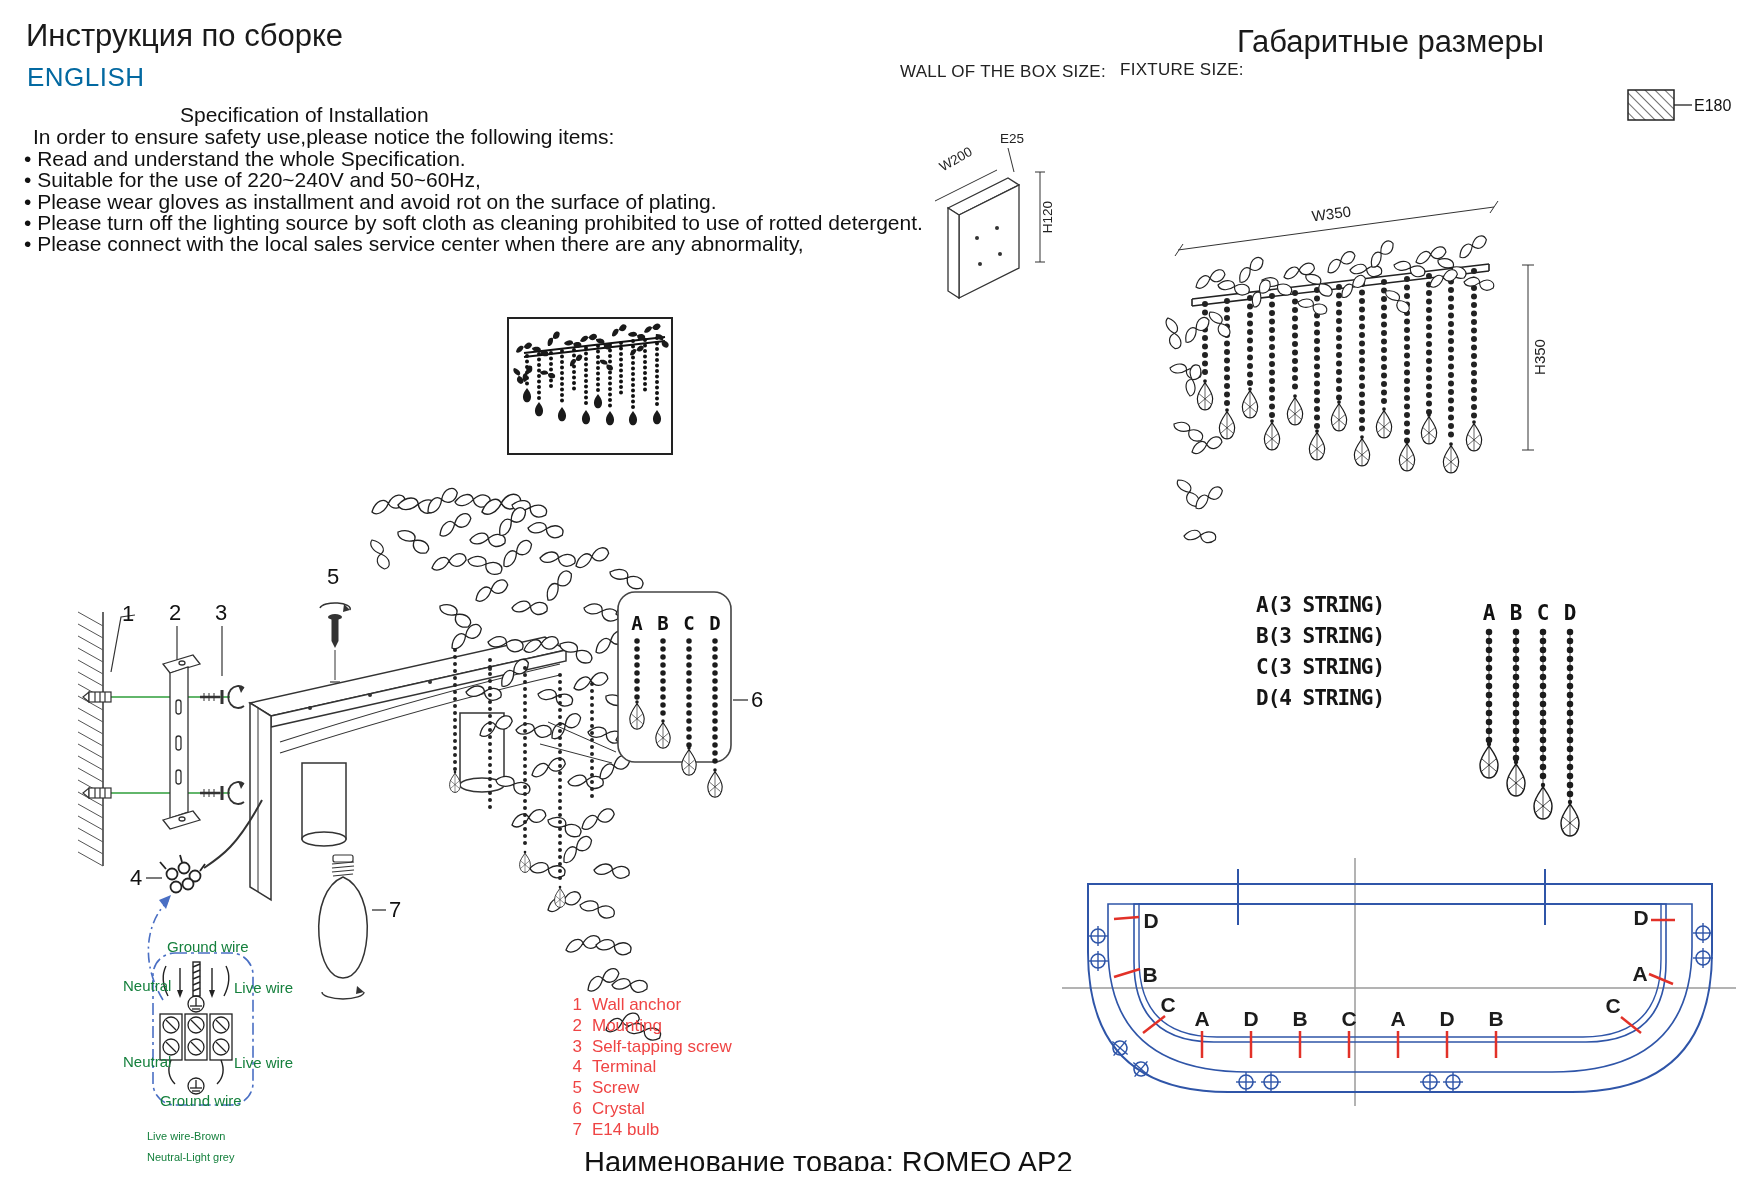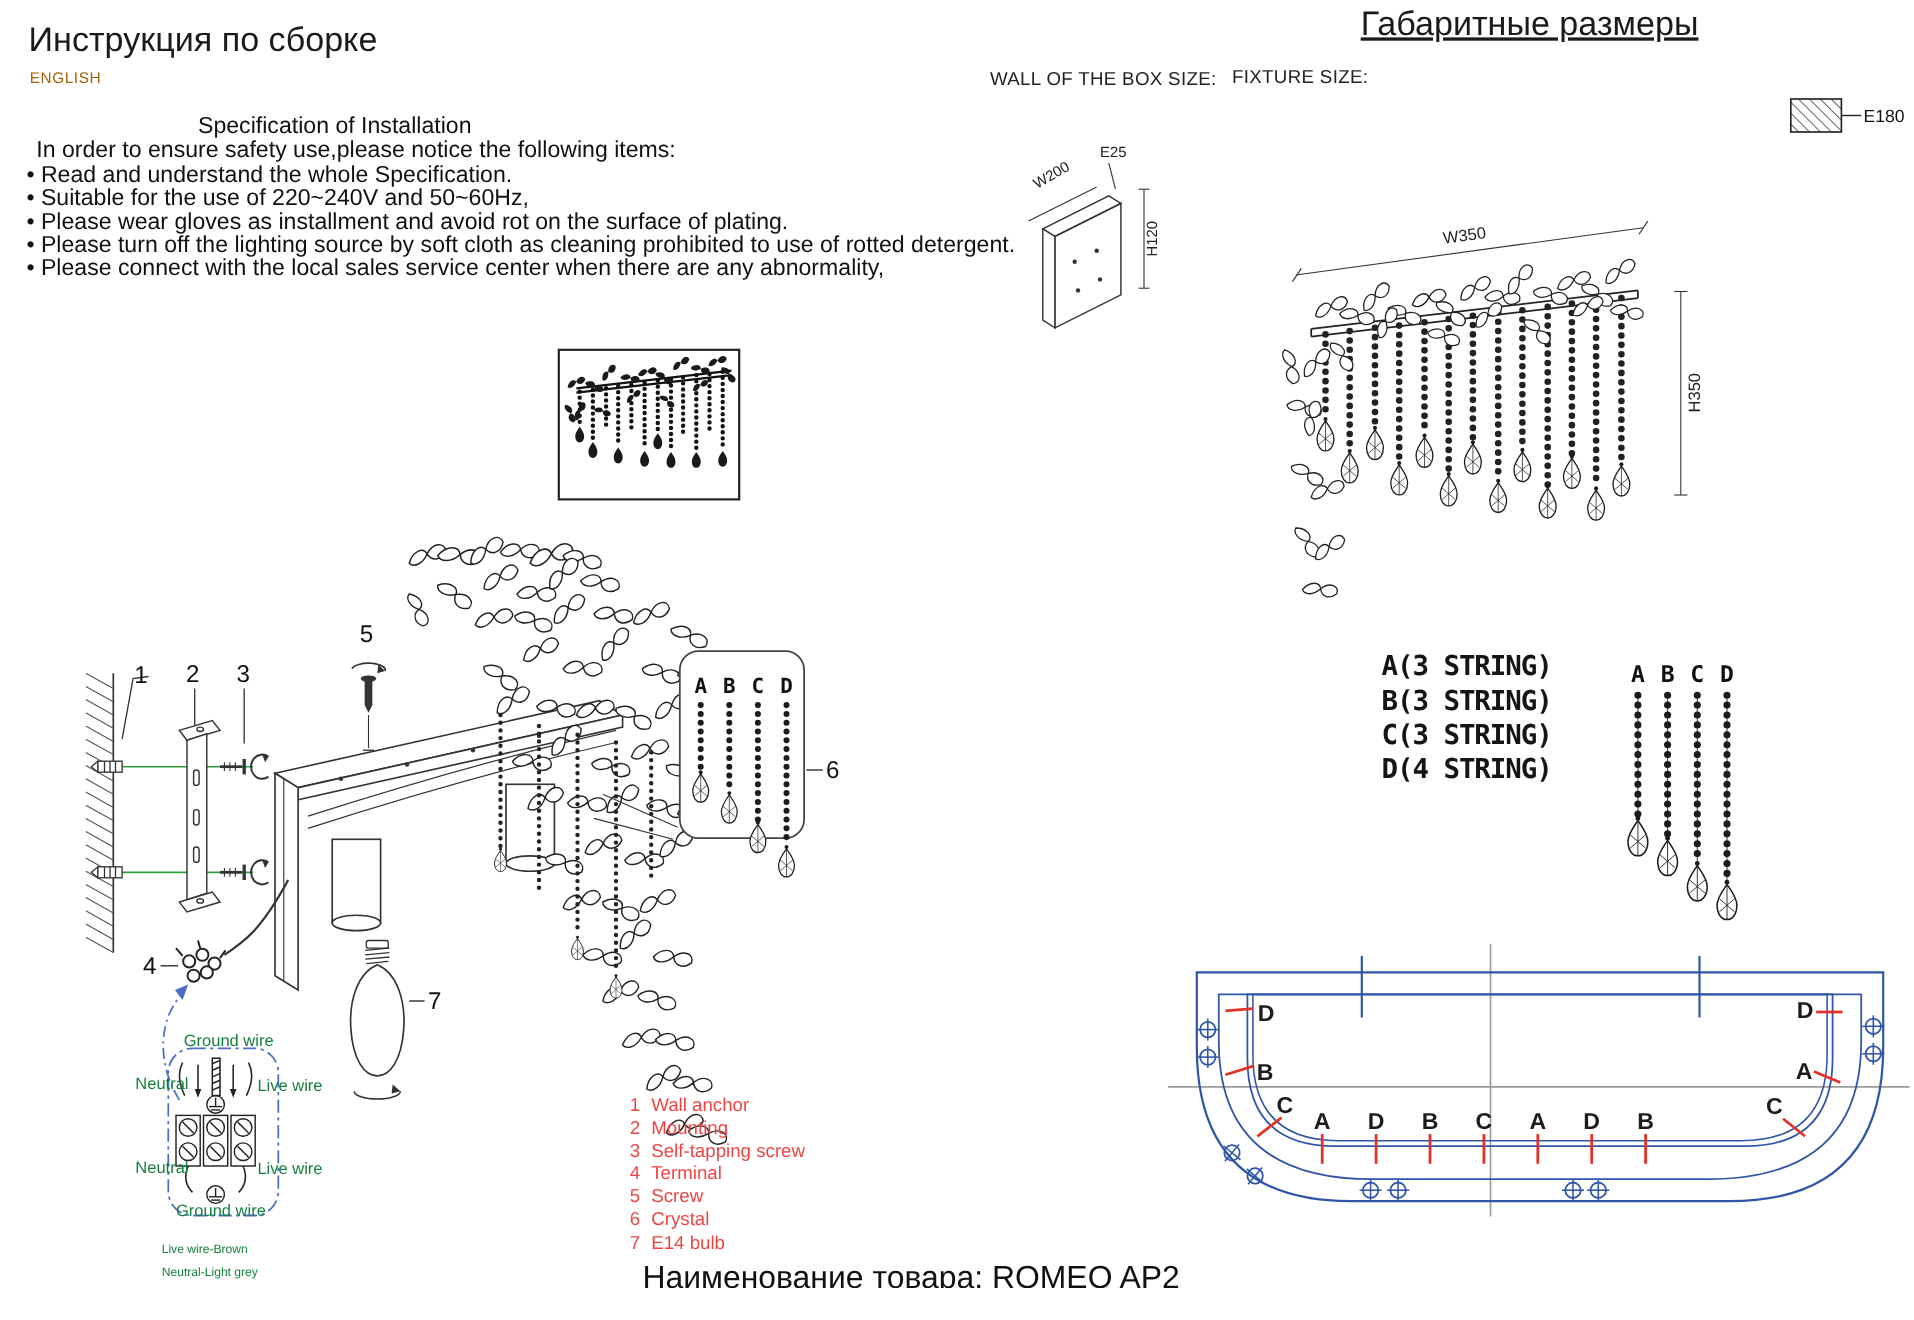--- a/index.html
+++ b/index.html
@@ -1,30 +1,30 @@
 <!DOCTYPE html>
 <html><head>
 <meta charset="utf-8">
 <style>
   html,body{margin:0;padding:0;background:#ffffff;}
   .stage{position:relative;width:1740px;height:1171px;background:#fff;overflow:hidden;
          font-family:"Liberation Sans",sans-serif;color:#1a1a1a;}
   .abs{position:absolute;white-space:nowrap;}
   .title{font-size:31px;}
-  .h2{font-size:14px;letter-spacing:.5px;color:#a16207;}
+  .h2{font-size:26px;letter-spacing:.5px;color:#0369a1;}
   .cad{font-family:"DejaVu Sans Mono",monospace;}
   .spec{font-size:21px;color:#111;}
   .bullet-line::before{content:"• ";}
   .seclabel{font-size:17px;letter-spacing:.3px;color:#222;}
   .callout{font-size:22px;color:#111;}
   .wire{font-size:15px;color:#15803d;}
   .wirenote{font-size:11px;color:#15803d;line-height:21px;}
   .parts{font-size:17px;line-height:20.8px;color:#ef4444;}
   .parts .num{display:inline-block;width:16px;margin-right:10px;text-align:right;}
-  .stringspec{font-size:25px;font-weight:600;line-height:31px;letter-spacing:-1px;color:#151515;}
+  .stringspec{font-size:21px;font-weight:600;line-height:31px;letter-spacing:-1px;color:#151515;}
   .product{font-size:29px;color:#111;margin-left:36px;}
   svg{position:absolute;overflow:visible;}
   text{font-family:"Liberation Sans",sans-serif;}
   .cadtext{font-family:"DejaVu Sans Mono",monospace;font-weight:bold;}
 </style>
 </head>
 <body>
 
 <div class="stage">
 
@@ -33,21 +33,21 @@
   <div class="abs spec" style="left:180px;top:103px;">Specification of Installation</div>
   <div class="abs spec" style="left:33px;top:125px;">In order to ensure safety use,please notice the following items:</div>
   <div class="abs spec" style="left:24px;top:148px;line-height:21.3px;">
     <div class="bullet-line">Read and understand the whole Specification.</div>
     <div class="bullet-line">Suitable for the use of 220~240V and 50~60Hz,</div>
     <div class="bullet-line">Please wear gloves as installment and avoid rot on the surface of plating.</div>
     <div class="bullet-line">Please turn off the lighting source by soft cloth as cleaning prohibited to use of rotted detergent.</div>
     <div class="bullet-line">Please connect with the local sales service center when there are any abnormality,</div>
   </div>
 
-  <div class="abs title" style="left:1237px;top:4px;text-decoration:underline;">Габаритные размеры</div>
+  <div class="abs title" style="left:1237px;top:24px;">Габаритные размеры</div>
   <div class="abs seclabel" style="left:900px;top:62px;">WALL OF THE BOX SIZE:</div>
   <div class="abs seclabel" style="left:1120px;top:60px;">FIXTURE SIZE:</div>
 
   <svg style="left:1620px;top:80px;" width="125" height="48" viewBox="1620 80 125 48">
     <defs>
       <pattern id="hch" width="7" height="7" patternUnits="userSpaceOnUse" patternTransform="rotate(-45)">
         <line x1="0" y1="0" x2="0" y2="7" stroke="#333" stroke-width="1.4"></line>
       </pattern>
     </defs>
     <rect x="1628" y="90" width="46" height="30" fill="url(#hch)" stroke="#222" stroke-width="1.5"></rect>

